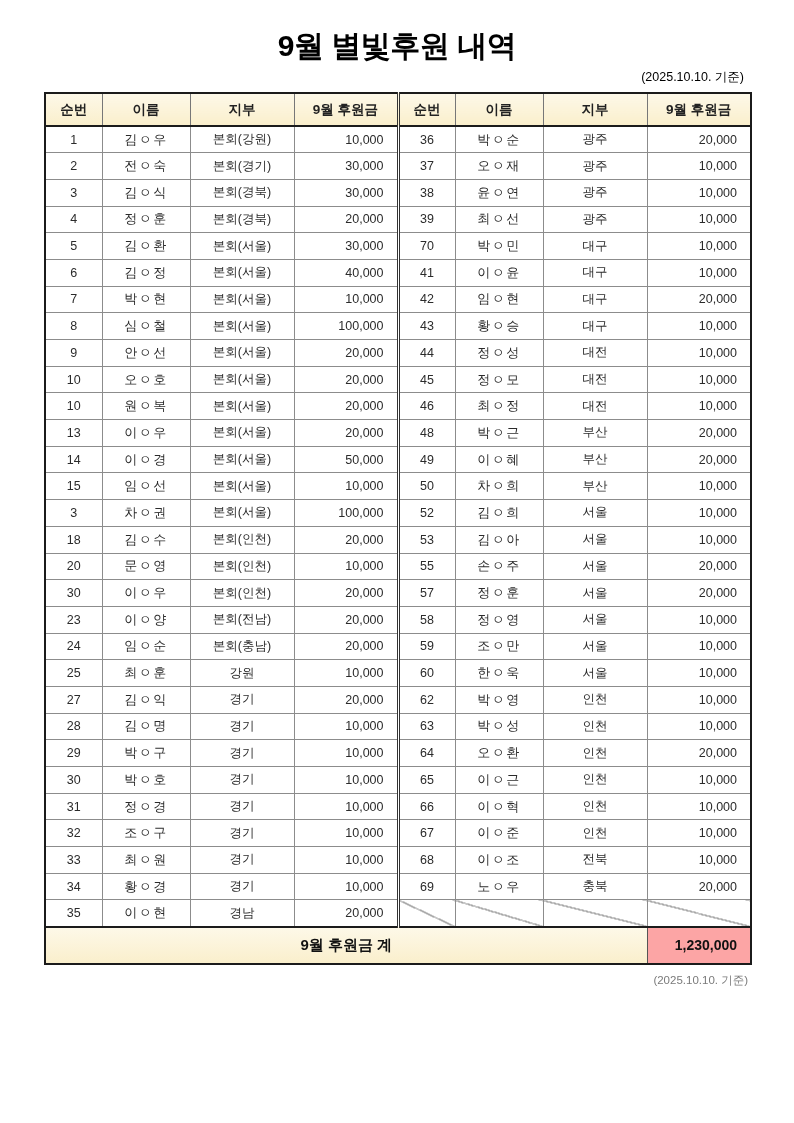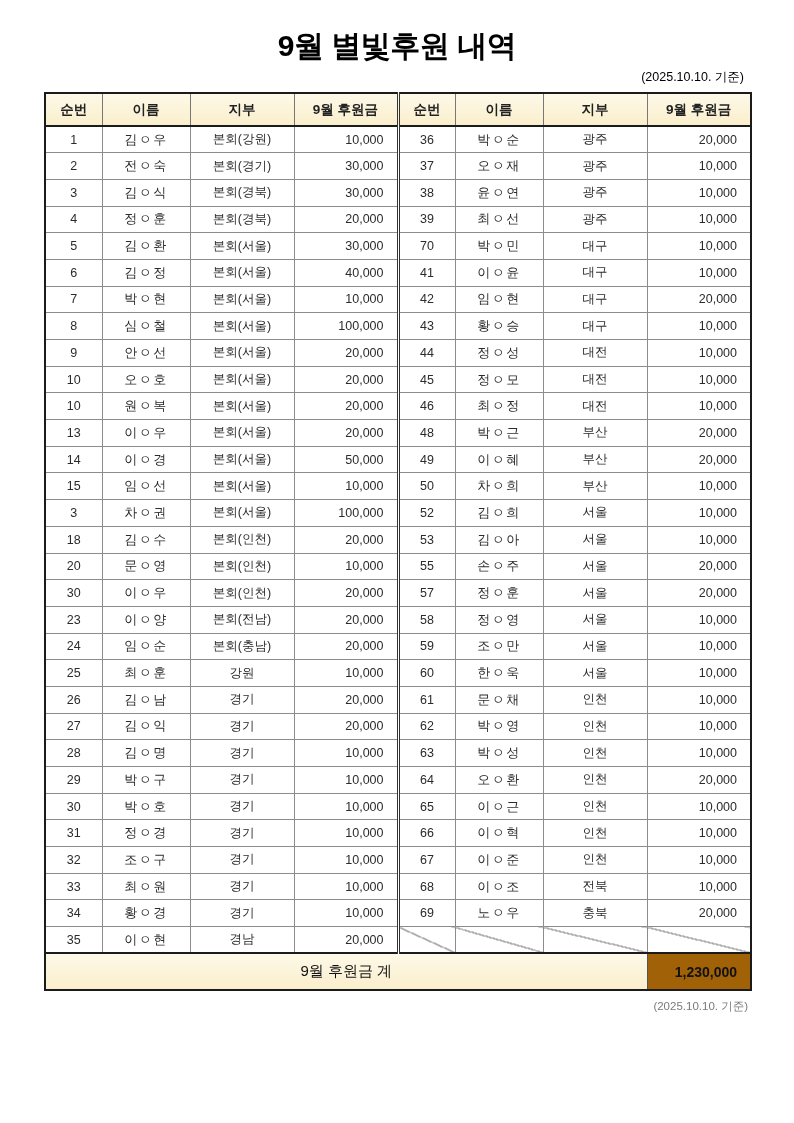--- a/index.html
+++ b/index.html
@@ -78,27 +78,27 @@
   }
 
   tfoot td {
     height: 37px;
     border-top: 2.5px solid #1b1b1b;
   }
   tfoot td.total-label {
     background: var(--header-bg, #fbf2d4);
     background-image: linear-gradient(180deg, #fdf8e8 0%, #faefcc 100%);
     font-size: 15px;
-    font-weight: normal;
+    font-weight: bold;
     text-align: center;
     color: #111;
     border-right: 1px solid #555;
   }
   tfoot td.total-value {
-    background: #a16207;
+    background: #fca5a5;
     font-size: 14px;
     font-weight: bold;
     text-align: right;
     padding-right: 13px;
     color: #111;
   }
   .date-note-bottom {
     text-align: right;
     font-size: 11.5px;
     color: #7a7a7a;
@@ -342,30 +342,20 @@
           <td class="c-no">25</td>
           <td class="c-name">최ㅇ훈</td>
           <td class="c-branch">강원</td>
           <td class="c-amount">10,000</td>
           <td class="c-no">60</td>
           <td class="c-name">한ㅇ욱</td>
           <td class="c-branch">서울</td>
           <td class="c-amount">10,000</td>
         </tr>
         <tr>
-          <td class="c-no">26</td>
-          <td class="c-name">김ㅇ남</td>
-          <td class="c-branch">경기</td>
-          <td class="c-amount">20,000</td>
-          <td class="c-no">61</td>
-          <td class="c-name">문ㅇ채</td>
-          <td class="c-branch">인천</td>
-          <td class="c-amount">10,000</td>
-        </tr>
-        <tr>
           <td class="c-no">27</td>
           <td class="c-name">김ㅇ익</td>
           <td class="c-branch">경기</td>
           <td class="c-amount">20,000</td>
           <td class="c-no">62</td>
           <td class="c-name">박ㅇ영</td>
           <td class="c-branch">인천</td>
           <td class="c-amount">10,000</td>
         </tr>
         <tr>

